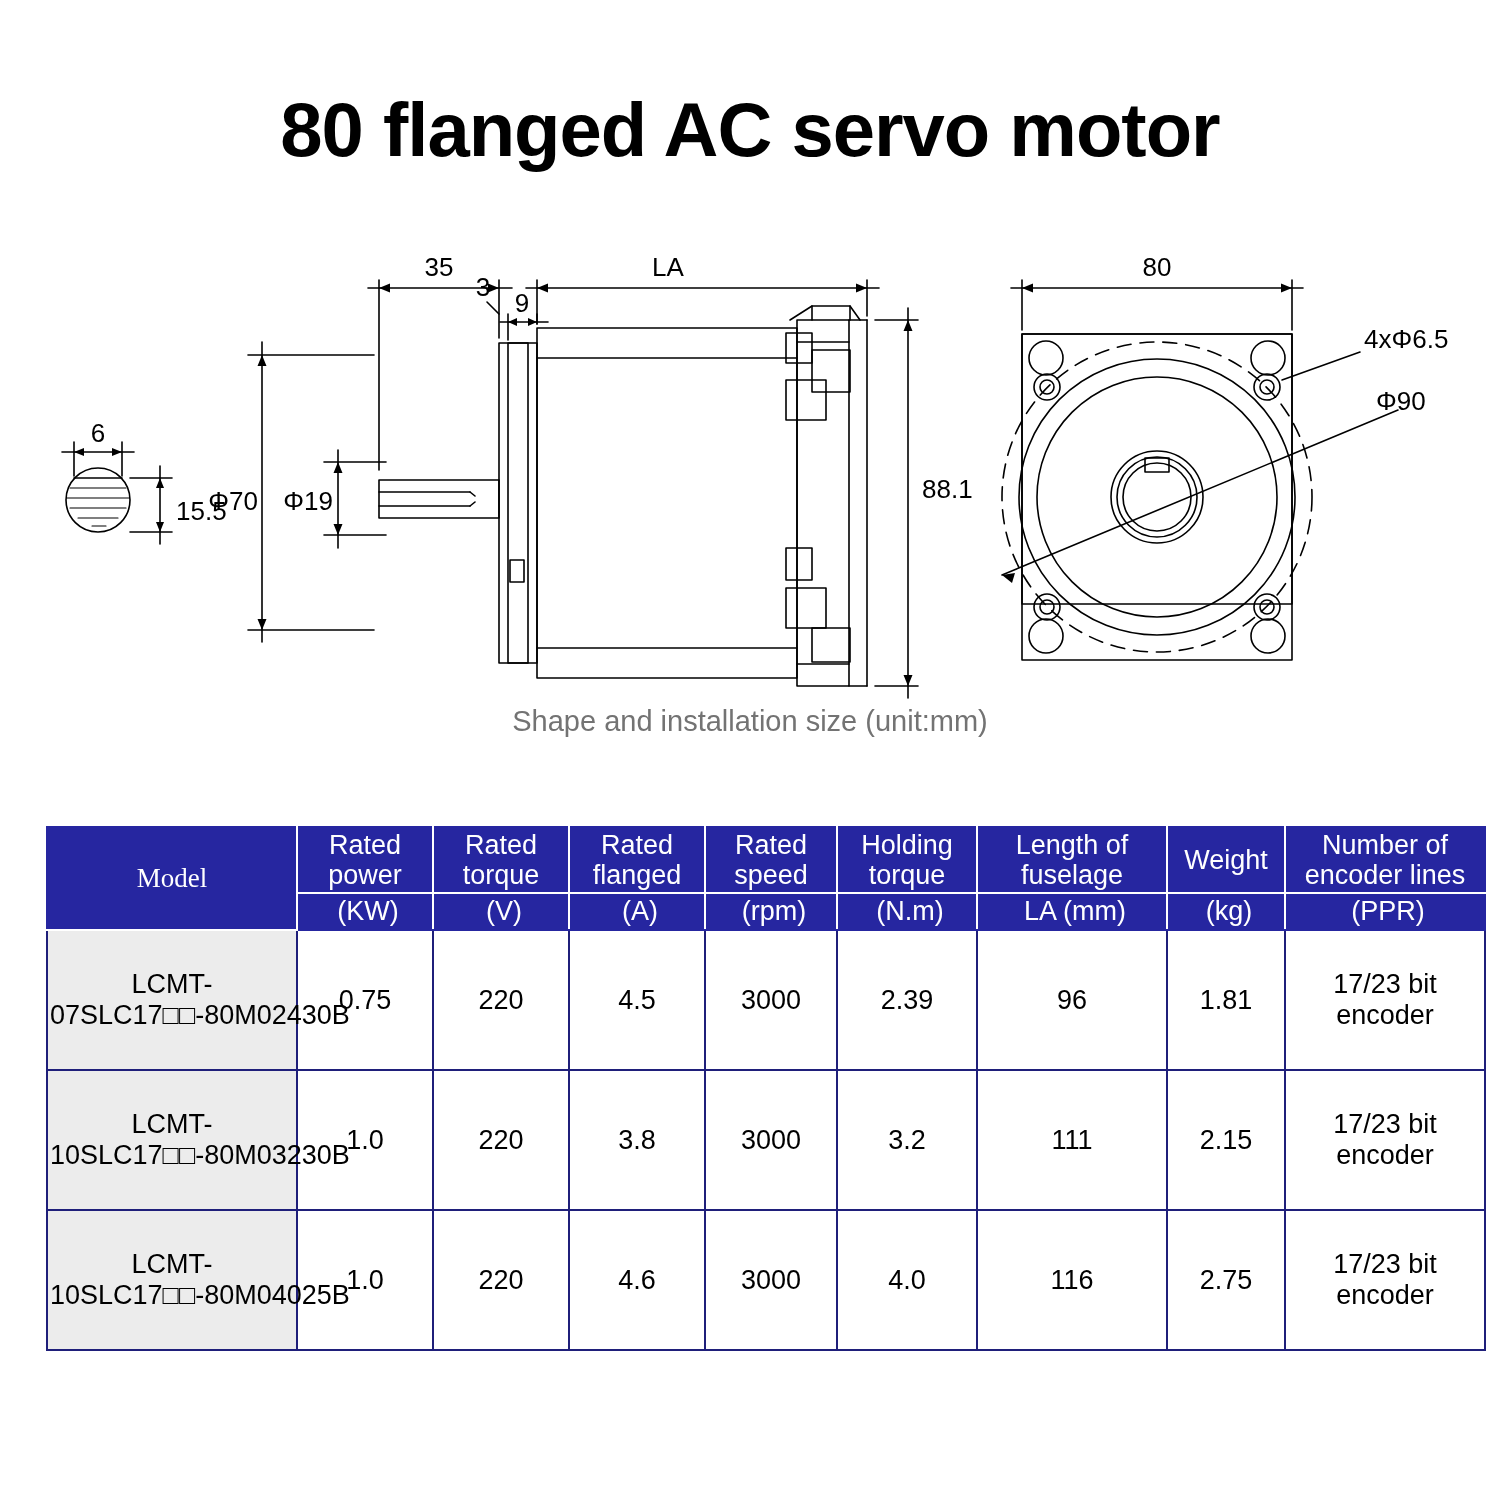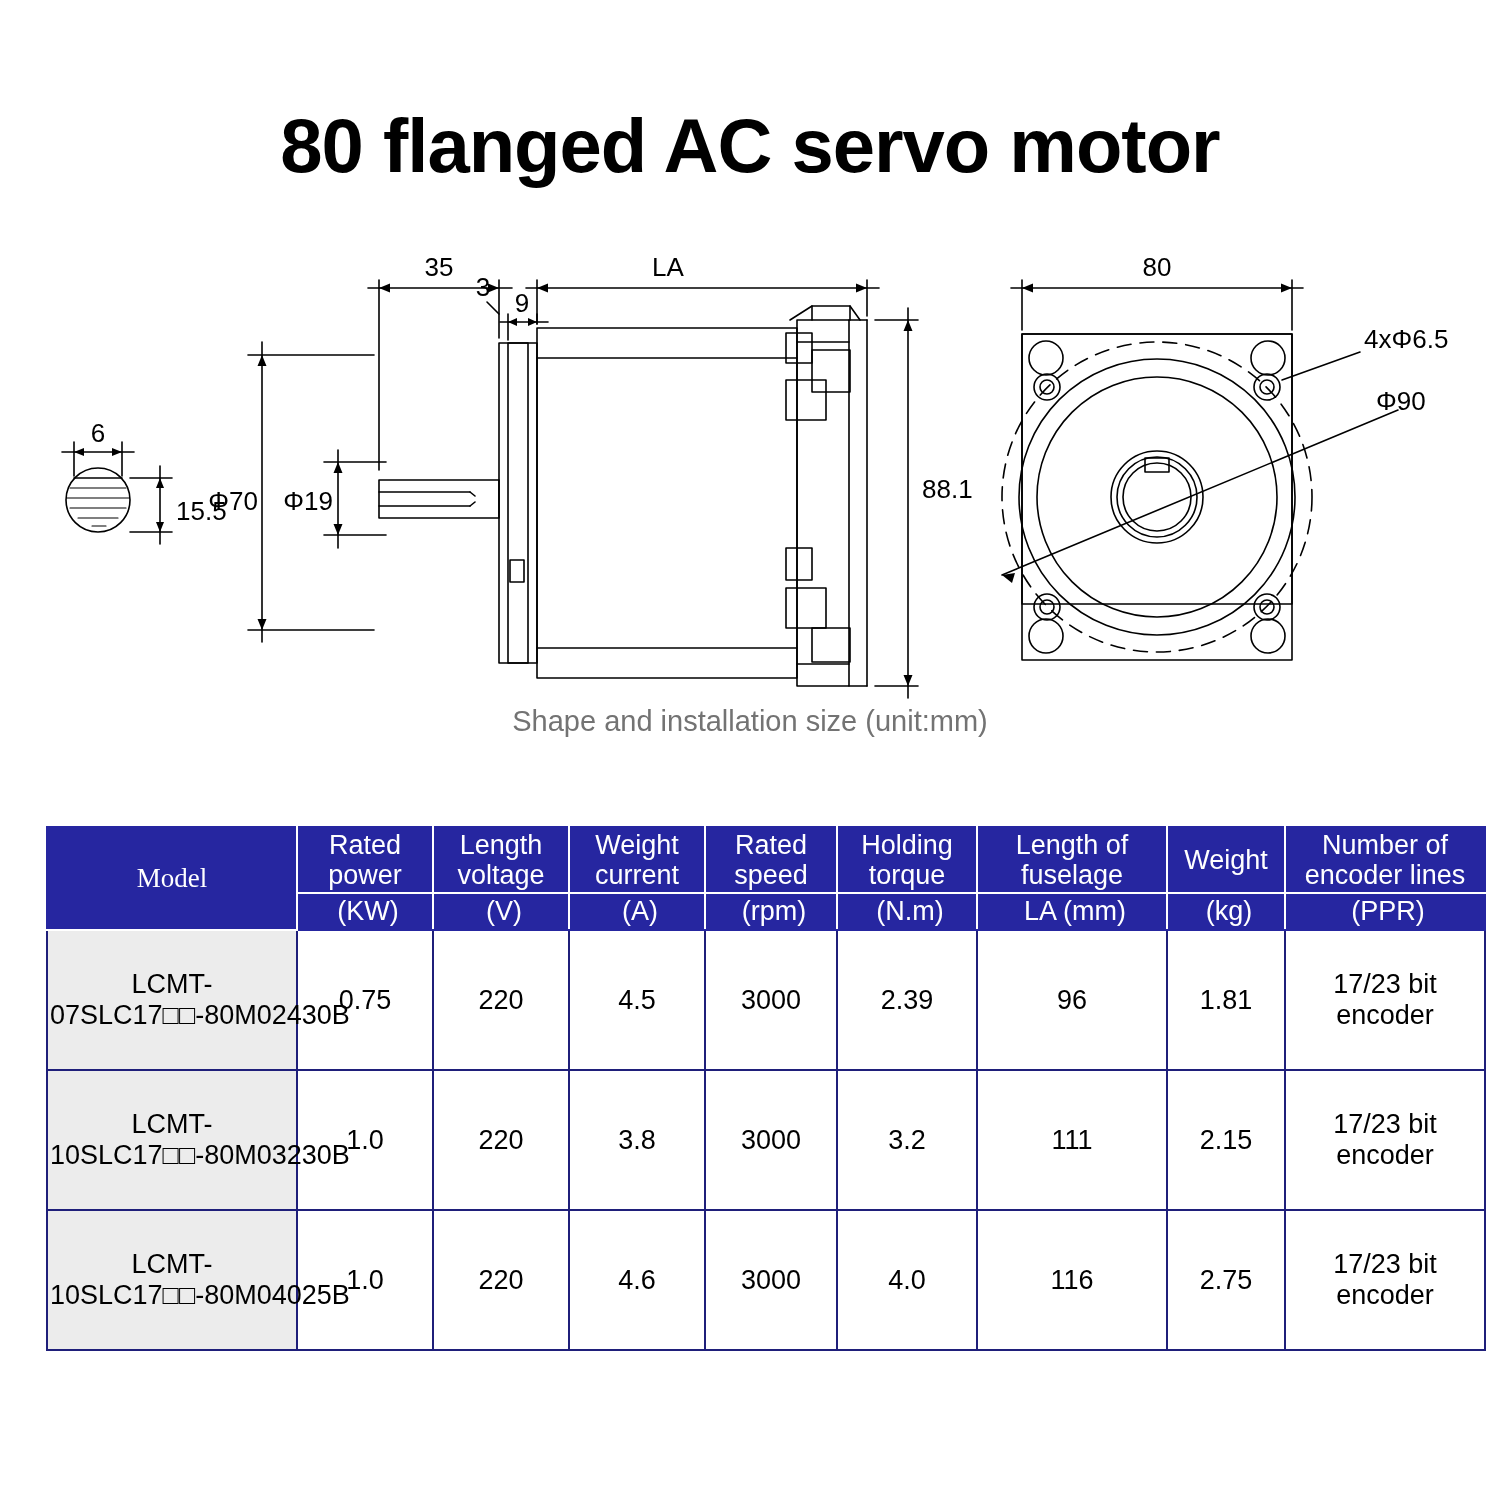--- a/index.html
+++ b/index.html
@@ -20,21 +20,20 @@
   .title {
     position: absolute;
     top: 92px;
     left: 0;
     width: 1500px;
     text-align: center;
     font-size: 76px;
     font-weight: bold;
     letter-spacing: -1px;
     line-height: 1.0;
-    margin-top: 16px;
   }
 
   
   .drawing {
     position: absolute;
     top: 230px;
     left: 0;
     width: 1200px;
     height: 470px;
   }
@@ -283,22 +282,22 @@
       <col style="width:132px">
       <col style="width:140px">
       <col style="width:190px">
       <col style="width:118px">
       <col style="width:200px">
     </colgroup>
     <thead>
       <tr>
         <th class="model-cell" rowspan="2">Model</th>
         <th>Rated power</th>
-        <th>Length voltage</th>
-        <th>Weight current</th>
+        <th>Rated torque</th>
+        <th>Rated flanged</th>
         <th>Rated speed</th>
         <th>Holding torque</th>
         <th>Length of fuselage</th>
         <th>Weight</th>
         <th class="last">Number of encoder lines</th>
       </tr>
       <tr>
         <th class="unit-row">(KW)</th>
         <th class="unit-row">(V)</th>
         <th class="unit-row">(A)</th>

